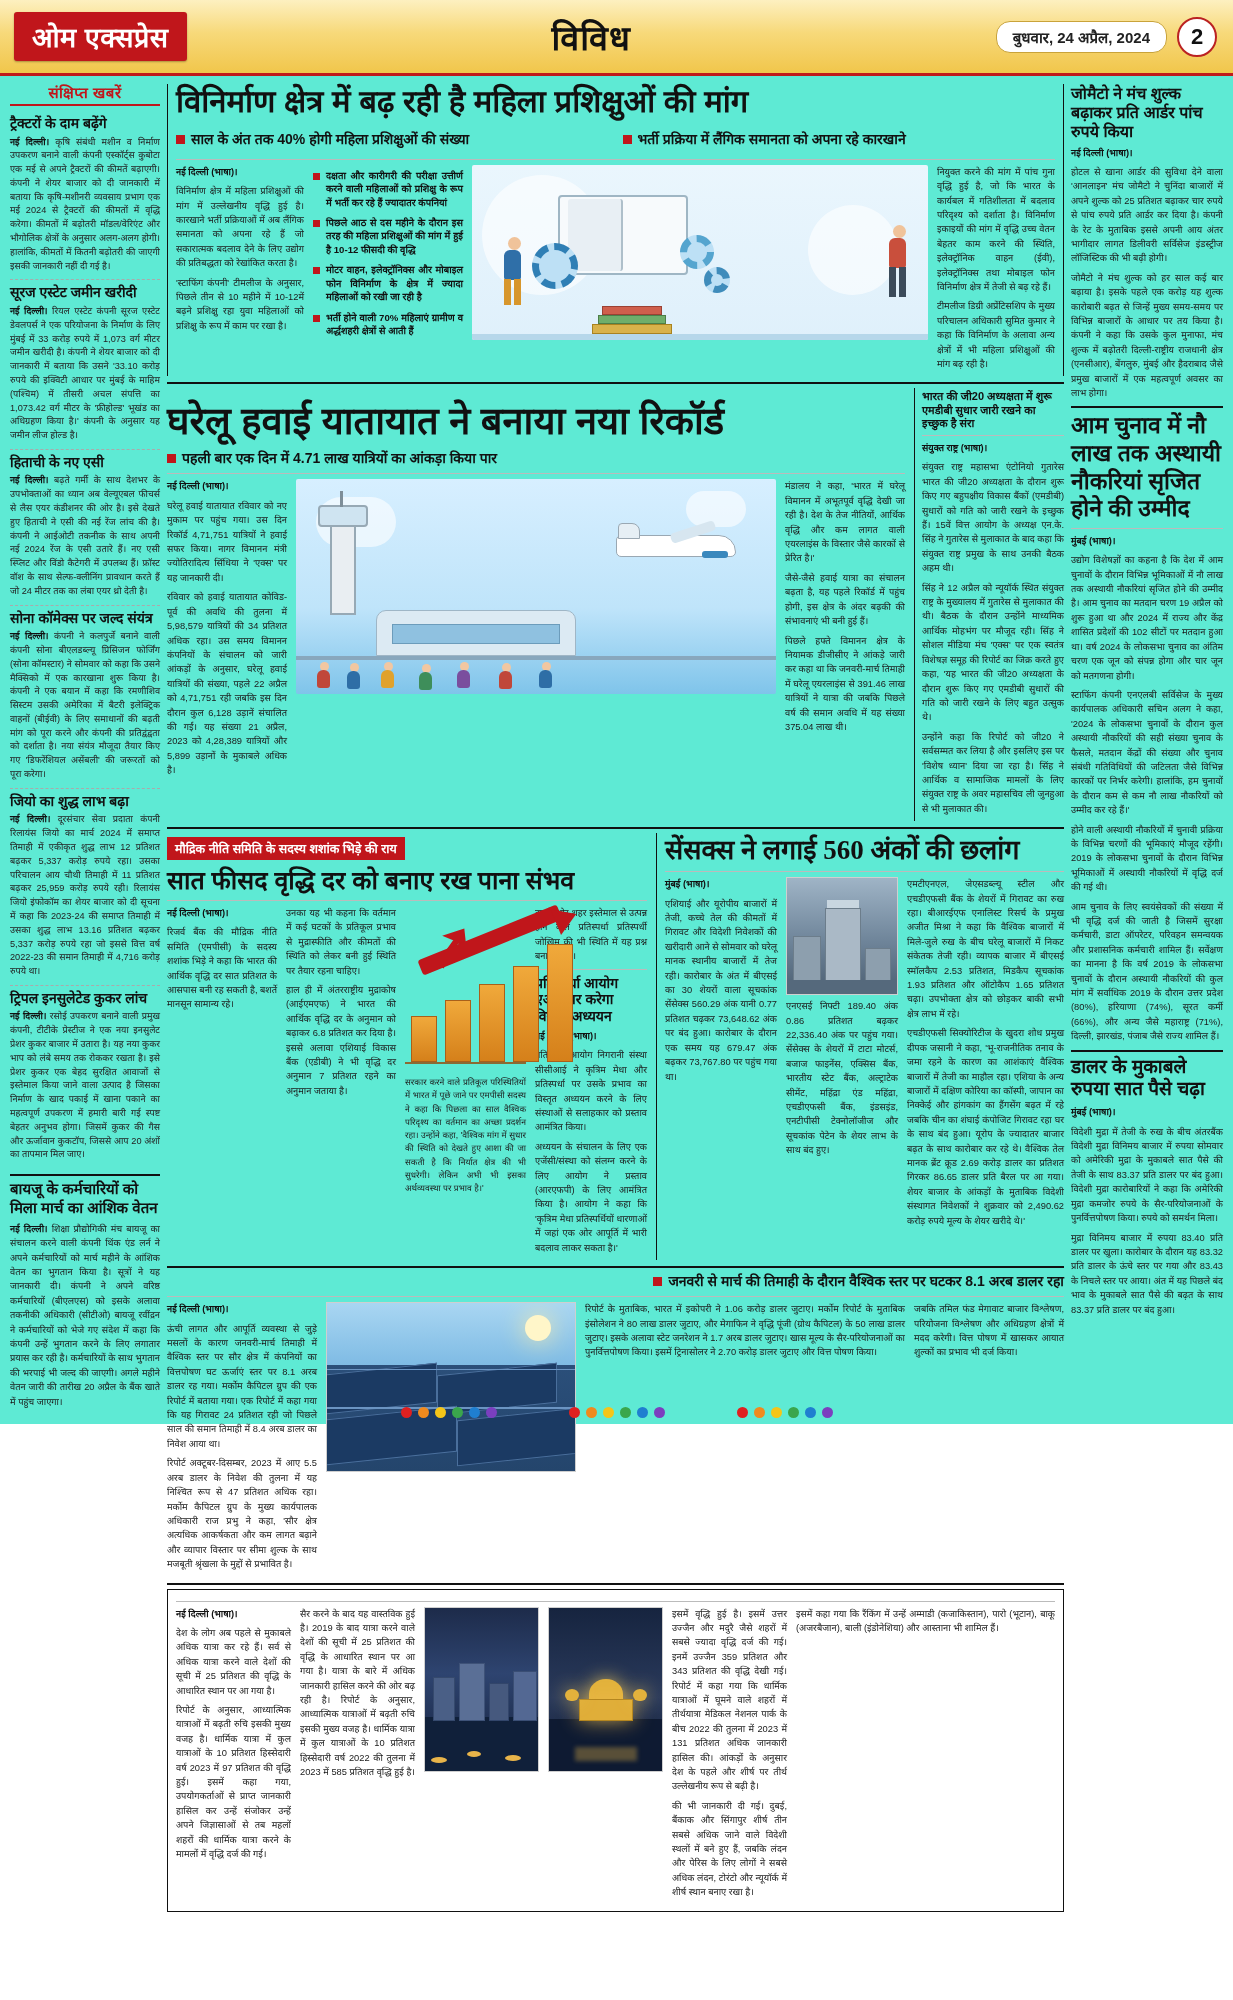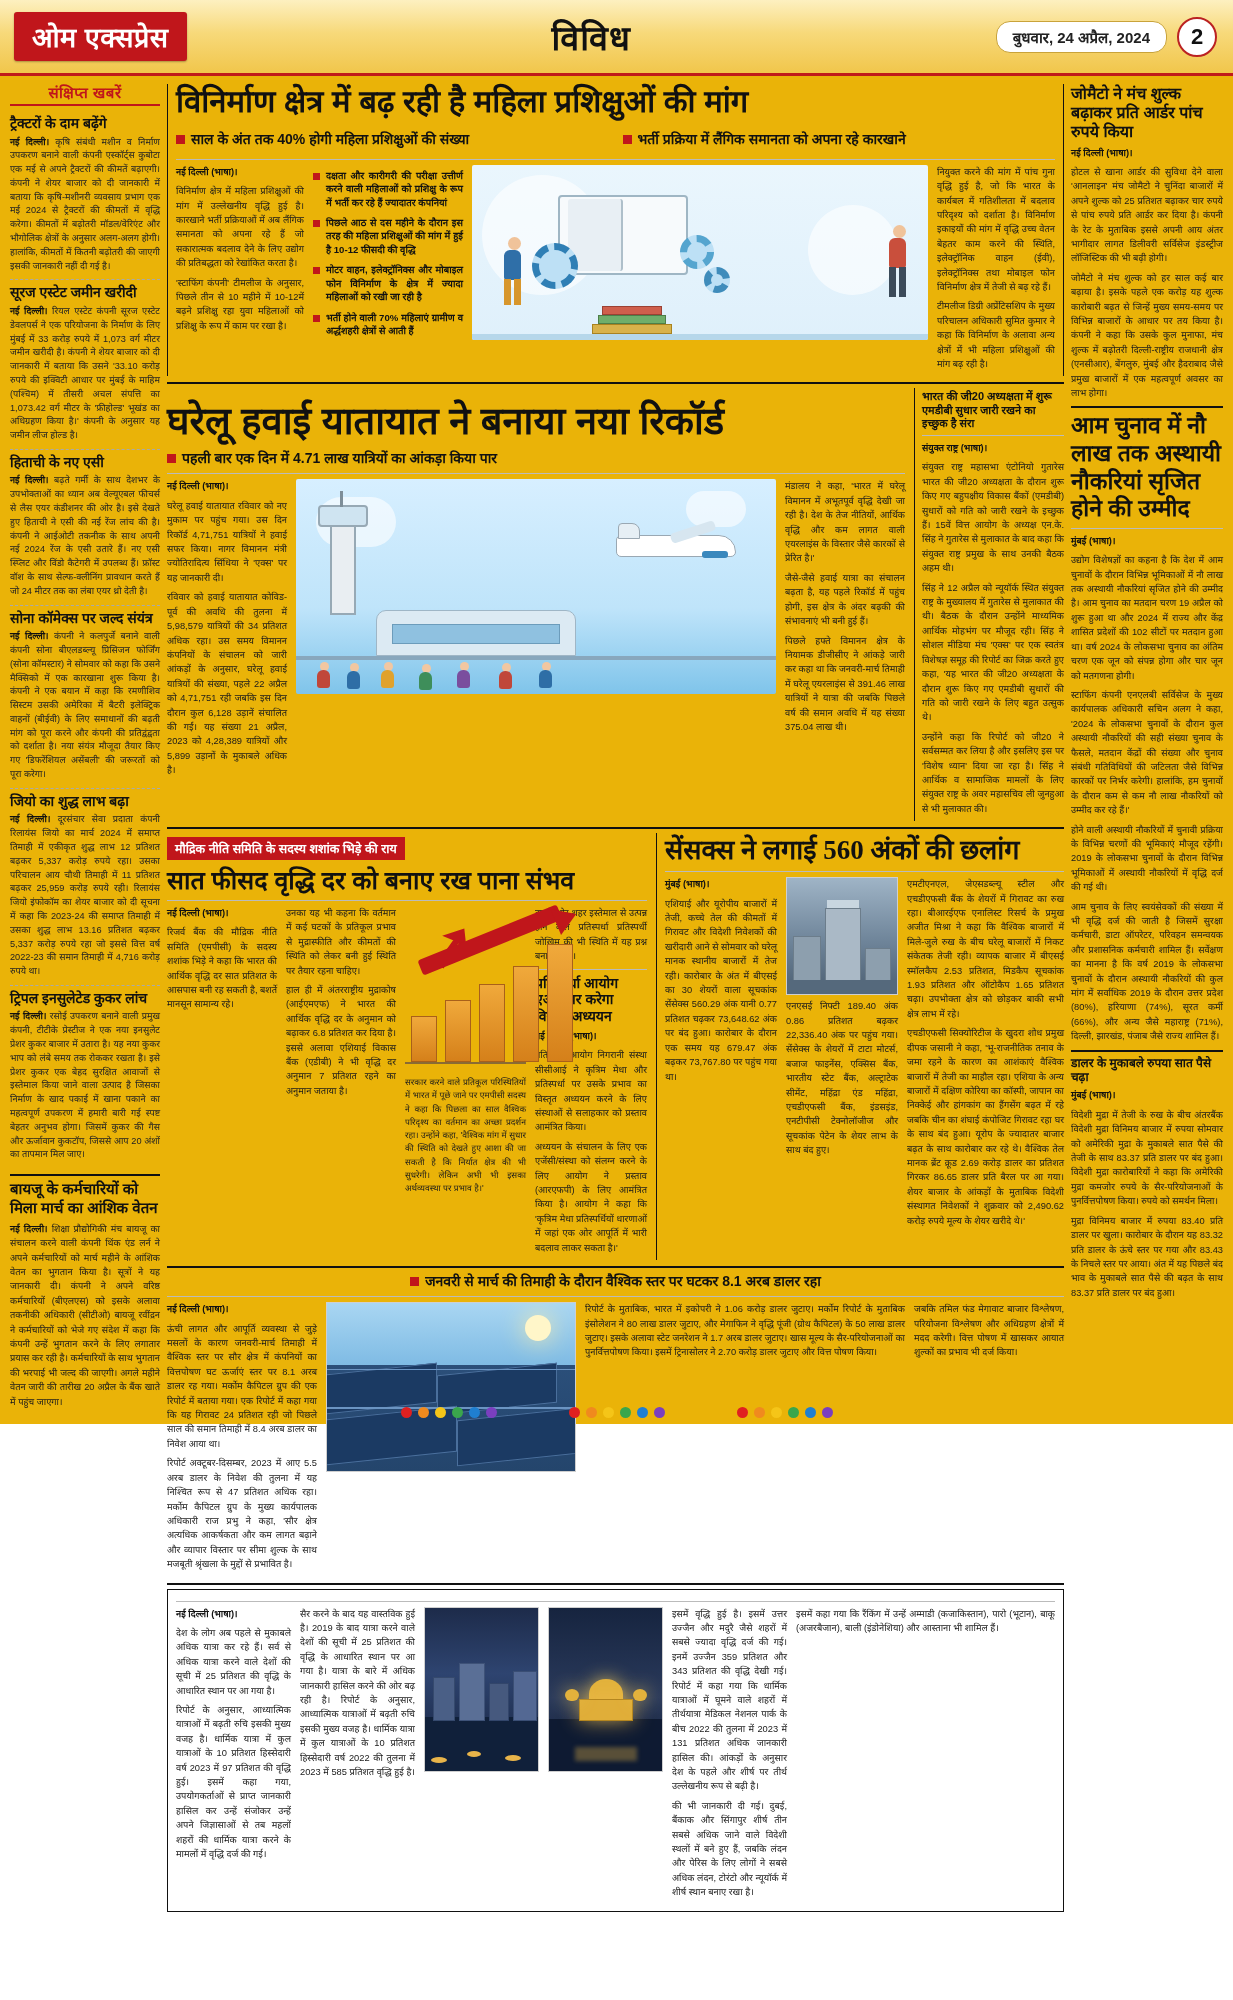--- a/index.html
+++ b/index.html
@@ -11,21 +11,21 @@
     font-family: "Liberation Sans", sans-serif;
     color: #111;
     position: relative;
     overflow: hidden;
   }
   .page {
     width: 1233px;
     height: 1424px;
     position: relative;
     padding: 0;
-    background: #eab308;
+    background: #5eead4;
   }
 
   
   .masthead {
     height: 76px;
     background: linear-gradient(180deg,#fdf0c0 0%, #f7d97a 45%, #f1c64b 100%);
     display: flex;
     align-items: center;
     position: relative;
     border-bottom: 3px solid #c01a1a;
@@ -524,21 +524,21 @@
               <p class="body">एमटीएनएल, जेएसडब्ल्यू स्टील और एचडीएफसी बैंक के शेयरों में गिरावट का रुख रहा। बीआरईएफ एनालिस्ट रिसर्च के प्रमुख अजीत मिश्रा ने कहा कि वैश्विक बाजारों में मिले-जुले रुख के बीच घरेलू बाजारों में निकट संकेतक तेजी रही। व्यापक बाजार में बीएसई स्मॉलकैप 2.53 प्रतिशत, मिडकैप सूचकांक 1.93 प्रतिशत और ऑटोकैप 1.65 प्रतिशत चढ़ा। उपभोक्ता क्षेत्र को छोड़कर बाकी सभी क्षेत्र लाभ में रहे।</p>
               <p class="body">एचडीएफसी सिक्योरिटीज के खुदरा शोध प्रमुख दीपक जसानी ने कहा, 'भू-राजनीतिक तनाव के जमा रहने के कारण का आशंकाएं वैश्विक बाजारों में तेजी का माहौल रहा। एशिया के अन्य बाजारों में दक्षिण कोरिया का कॉस्पी, जापान का निक्केई और हांगकांग का हैंगसेंग बढ़त में रहे जबकि चीन का शंघाई कंपोजिट गिरावट रहा घर के साथ बंद हुआ। यूरोप के ज्यादातर बाजार बढ़त के साथ कारोबार कर रहे थे। वैश्विक तेल मानक ब्रेंट क्रूड 2.69 करोड़ डालर का प्रतिशत गिरकर 86.65 डालर प्रति बैरल पर आ गया। शेयर बाजार के आंकड़ों के मुताबिक विदेशी संस्थागत निवेशकों ने शुक्रवार को 2,490.62 करोड़ रुपये मूल्य के शेयर खरीदे थे।'</p>
             </div>
           </div>
         </div>
       </div>
 
       <div class="rule-thick"></div>
 
       <div>
-        <div class="sub-red" style="text-align:center;">जनवरी से मार्च की तिमाही के दौरान वैश्विक स्तर पर घटकर 8.1 अरब डालर रहा</div>
+        <div class="sub-red" style="text-align:right;">जनवरी से मार्च की तिमाही के दौरान वैश्विक स्तर पर घटकर 8.1 अरब डालर रहा</div>
         <div class="rule-thin"></div>
         <div style="display:flex;gap:9px;">
           <div style="width:150px;">
             <p class="body"><span class="dateline">नई दिल्ली (भाषा)।</span></p>
             <p class="body">ऊंची लागत और आपूर्ति व्यवस्था से जुड़े मसलों के कारण जनवरी-मार्च तिमाही में वैश्विक स्तर पर सौर क्षेत्र में कंपनियों का वित्तपोषण घट ऊर्जाएं स्तर पर 8.1 अरब डालर रह गया। मर्कोम कैपिटल ग्रुप की एक रिपोर्ट में बताया गया। एक रिपोर्ट में कहा गया कि यह गिरावट 24 प्रतिशत रही जो पिछले साल की समान तिमाही में 8.4 अरब डालर का निवेश आया था।</p>
             <p class="body">रिपोर्ट अक्टूबर-दिसम्बर, 2023 में आए 5.5 अरब डालर के निवेश की तुलना में यह निश्चित रूप से 47 प्रतिशत अधिक रहा। मर्कोम कैपिटल ग्रुप के मुख्य कार्यपालक अधिकारी राज प्रभु ने कहा, 'सौर क्षेत्र अत्यधिक आकर्षकता और कम लागत बढ़ाने और व्यापार विस्तार पर सीमा शुल्क के साथ मजबूती श्रृंखला के मुद्दों से प्रभावित है।</p>
           </div>
           <div style="width:250px;">
             <div class="photo photo-solar">
               <div style="position:absolute;left:0;top:0;width:100%;height:62px;background:linear-gradient(180deg,#a9d6f2,#7fbbe4);"></div>
@@ -623,21 +623,21 @@
         <p class="body"><span class="dateline">मुंबई (भाषा)।</span></p>
         <p class="body">उद्योग विशेषज्ञों का कहना है कि देश में आम चुनावों के दौरान विभिन्न भूमिकाओं में नौ लाख तक अस्थायी नौकरियां सृजित होने की उम्मीद है। आम चुनाव का मतदान चरण 19 अप्रैल को शुरू हुआ था और 2024 में राज्य और केंद्र शासित प्रदेशों की 102 सीटों पर मतदान हुआ था। वर्ष 2024 के लोकसभा चुनाव का अंतिम चरण एक जून को संपन्न होगा और चार जून को मतगणना होगी।</p>
         <p class="body">स्टाफिंग कंपनी एनएलबी सर्विसेज के मुख्य कार्यपालक अधिकारी सचिन अलग ने कहा, '2024 के लोकसभा चुनावों के दौरान कुल अस्थायी नौकरियों की सही संख्या चुनाव के फैसले, मतदान केंद्रों की संख्या और चुनाव संबंधी गतिविधियों की जटिलता जैसे विभिन्न कारकों पर निर्भर करेगी। हालांकि, हम चुनावों के दौरान कम से कम नौ लाख नौकरियों को उम्मीद कर रहे हैं।'</p>
         <p class="body">होने वाली अस्थायी नौकरियों में चुनावी प्रक्रिया के विभिन्न चरणों की भूमिकाएं मौजूद रहेंगी। 2019 के लोकसभा चुनावों के दौरान विभिन्न भूमिकाओं में अस्थायी नौकरियों में वृद्धि दर्ज की गई थी।</p>
         <p class="body">आम चुनाव के लिए स्वयंसेवकों की संख्या में भी वृद्धि दर्ज की जाती है जिसमें सुरक्षा कर्मचारी, डाटा ऑपरेटर, परिवहन समन्वयक और प्रशासनिक कर्मचारी शामिल हैं। सर्वेक्षण का मानना है कि वर्ष 2019 के लोकसभा चुनावों के दौरान अस्थायी नौकरियों की कुल मांग में सर्वाधिक 2019 के दौरान उत्तर प्रदेश (80%), हरियाणा (74%), सूरत कर्मी (66%), और अन्य जैसे महाराष्ट्र (71%), दिल्ली, झारखंड, पंजाब जैसे राज्य शामिल हैं।</p>
       </div>
 
       <div class="rule-thick"></div>
 
       <div>
-        <div class="hl-sm" style="font-size:12px;">डालर के मुकाबले रुपया सात पैसे चढ़ा</div>
+        <div class="hl-sm" style="font-size:19px;">डालर के मुकाबले रुपया सात पैसे चढ़ा</div>
         <p class="body"><span class="dateline">मुंबई (भाषा)।</span></p>
         <p class="body">विदेशी मुद्रा में तेजी के रुख के बीच अंतरबैंक विदेशी मुद्रा विनिमय बाजार में रुपया सोमवार को अमेरिकी मुद्रा के मुकाबले सात पैसे की तेजी के साथ 83.37 प्रति डालर पर बंद हुआ। विदेशी मुद्रा कारोबारियों ने कहा कि अमेरिकी मुद्रा कमजोर रुपये के सैर-परियोजनाओं के पुनर्वित्तपोषण किया। रुपये को समर्थन मिला।</p>
         <p class="body">मुद्रा विनिमय बाजार में रुपया 83.40 प्रति डालर पर खुला। कारोबार के दौरान यह 83.32 प्रति डालर के ऊंचे स्तर पर गया और 83.43 के निचले स्तर पर आया। अंत में यह पिछले बंद भाव के मुकाबले सात पैसे की बढ़त के साथ 83.37 प्रति डालर पर बंद हुआ।</p>
       </div>
     </div>
 
   </div>
 
   <div class="footer">
     <div class="fdot" style="background:#e02020"></div>

